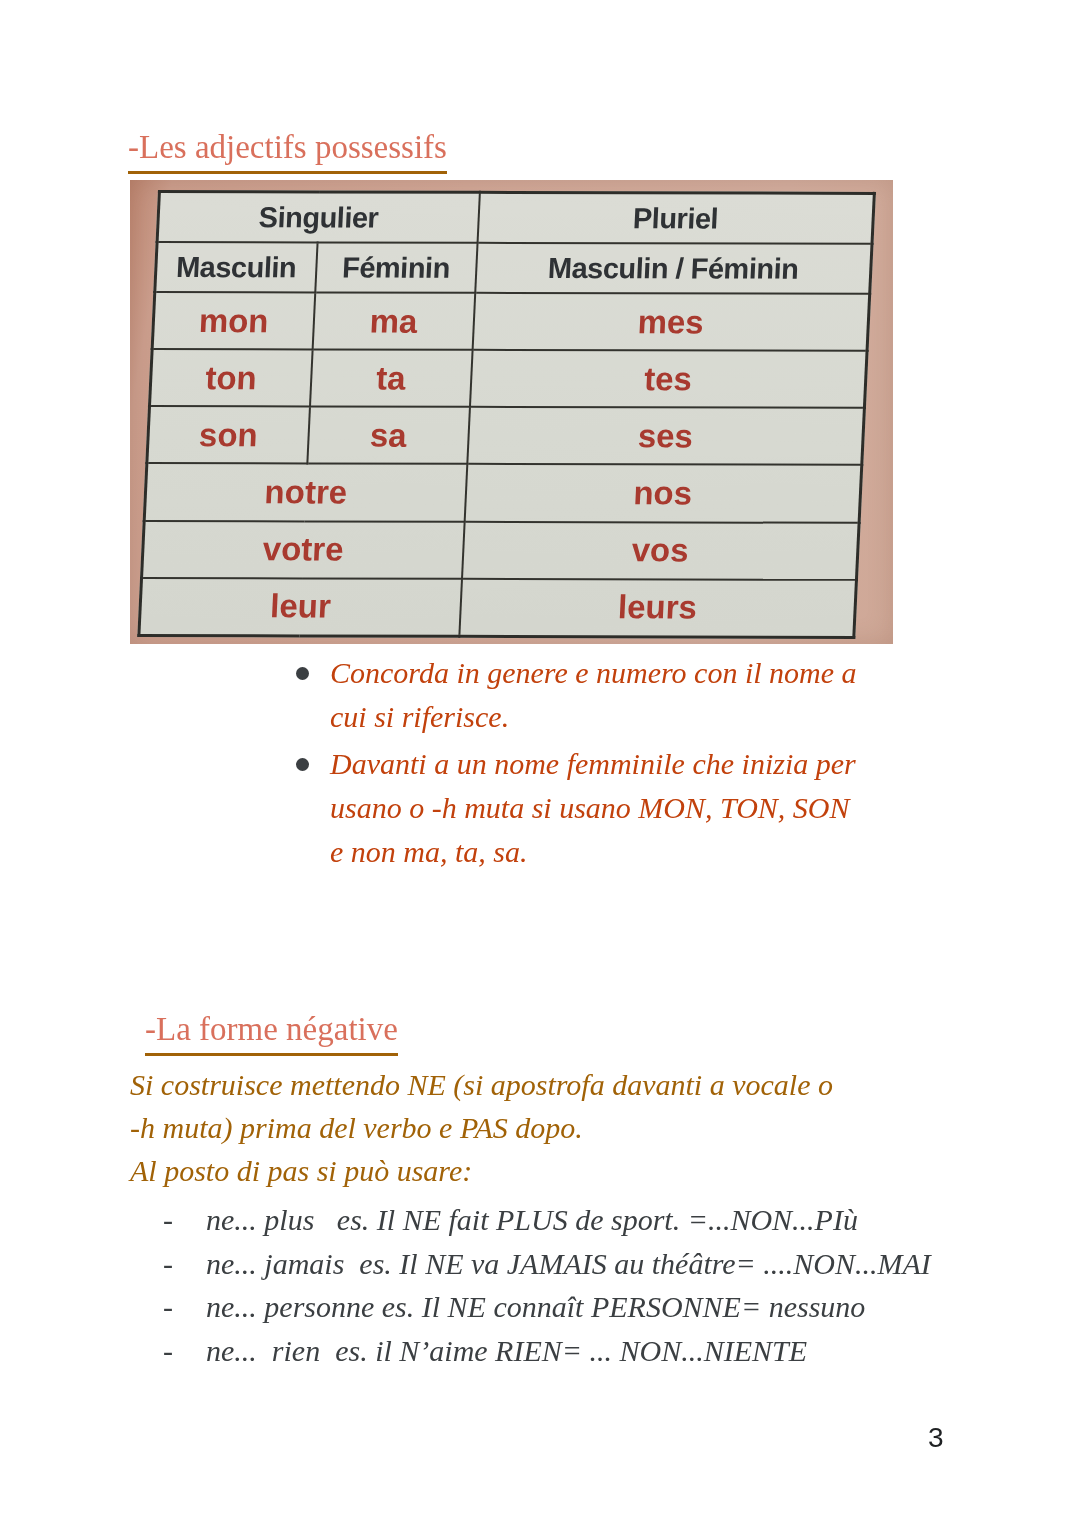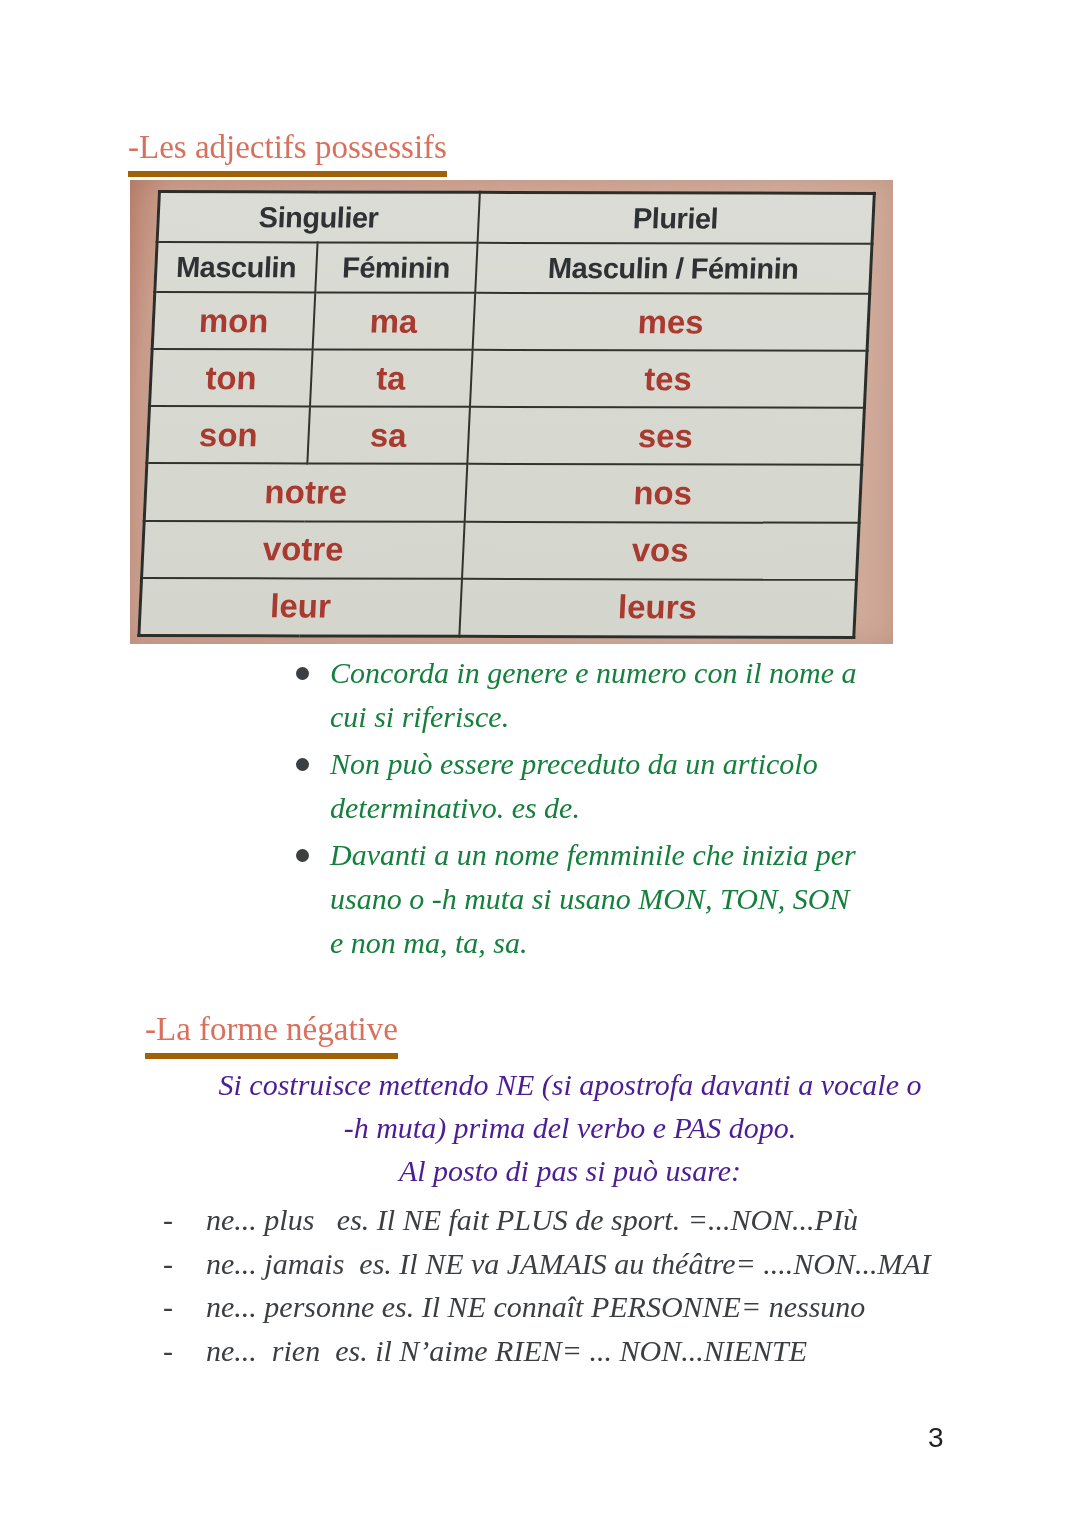--- a/index.html
+++ b/index.html
@@ -9,21 +9,21 @@
     background:#ffffff; margin:0 auto; overflow:hidden;
     font-family:"Liberation Serif", serif;
     color:#3b3f42;
   }
 
   
   .sec-title {
     position:absolute; left:128px;
     font:400 33px/1.2 "Liberation Serif", serif;
     color:#d9705c;
-    border-bottom:6px solid #a16207;
+    border-bottom:3px solid #a16207;
     padding-bottom:3px;
     display:inline-block;
   }
   .sec-title.first  { top:128px; }
   .sec-title.second { top:1010px;margin-left:17px; }
 
   
   .photo {
     position:absolute; left:130px; top:180px;
     width:763px; height:464px;
@@ -57,26 +57,26 @@
     font-size:33px; color:#a83a2f; letter-spacing:0;
   }
 
   
   .bullets { position:absolute; left:296px; top:651px; width:680px; }
   .bullet-item { display:flex; margin-bottom:3px; }
   .bullet-dot {
     flex:0 0 13px; width:13px; height:13px; border-radius:50%;
     background:#3b3f42; margin:16px 21px 0 0;
   }
-  .bullet-lines { font:italic 30px/44px "Liberation Serif", serif; color:#15803d; }
+  .bullet-lines { font:italic 30px/44px "Liberation Serif", serif; color:#c2410c; }
 
   
   .textblock {
     position:absolute; left:130px; top:1063px; width:880px;
-    font:italic 30px/43px "Liberation Serif", serif; color:#4c1d95;text-align:center;
+    font:italic 30px/43px "Liberation Serif", serif; color:#a16207;
   }
   .dash-list { position:absolute; left:163px; top:1198px; width:880px; }
   .dash-item {
     display:flex;
     font:italic 30px/43.5px "Liberation Serif", serif; color:#3b3f42;
   }
   .dash-item .dash { flex:0 0 34px; }
   .dash-item .txt  { white-space:pre;margin-left:9px; }
 
   
@@ -139,27 +139,20 @@
     <div class="bullet-item">
       <span class="bullet-dot"></span>
       <div class="bullet-lines">
         <div>Concorda in genere e numero con il nome a</div>
         <div>cui si riferisce.</div>
       </div>
     </div>
     <div class="bullet-item">
       <span class="bullet-dot"></span>
       <div class="bullet-lines">
-        <div>Non può essere preceduto da un articolo</div>
-        <div>determinativo. es de.</div>
-      </div>
-    </div>
-    <div class="bullet-item">
-      <span class="bullet-dot"></span>
-      <div class="bullet-lines">
         <div>Davanti a un nome femminile che inizia per</div>
         <div>usano o -h muta si usano MON, TON, SON</div>
         <div>e non ma, ta, sa.</div>
       </div>
     </div>
   </div>
 
   <h2 class="sec-title second">-La forme négative</h2>
 
   <div class="textblock">

